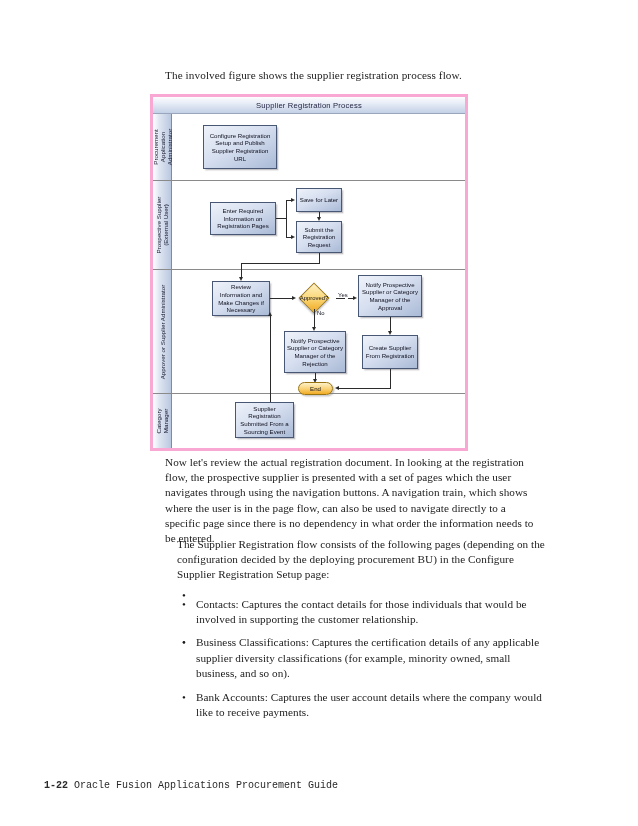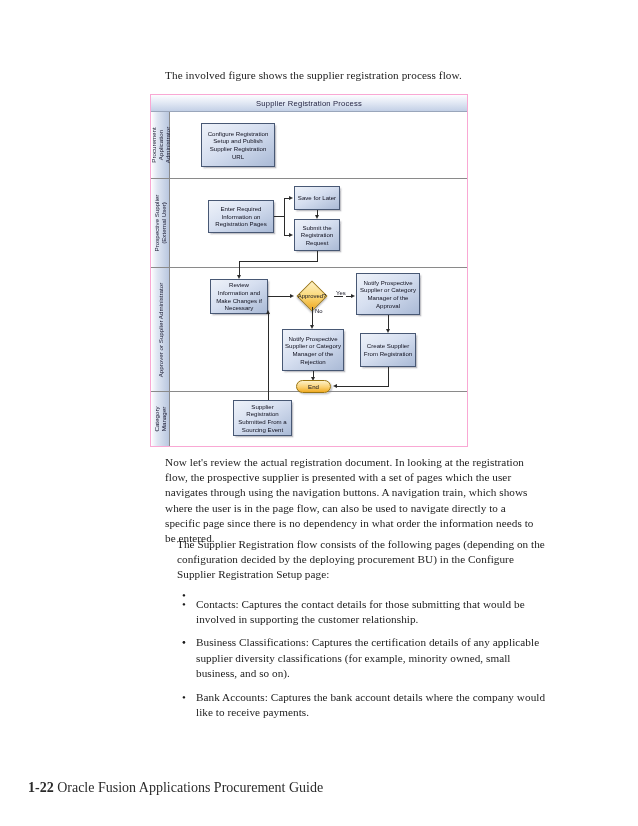--- a/index.html
+++ b/index.html
@@ -32,21 +32,21 @@
     line-height: 15px;
     letter-spacing: .1px;
   }
 
   
   .diagram {
     position: absolute;
     left: 150px;
     top: 94px;
     width: 318px;
-    border: 1px solid #f9a8d4;
+    border: 3px solid #f9a8d4;
     background: #ffffff;
     box-sizing: border-box;
   }
   .diagram-title {
     height: 17px;
     line-height: 17px;
     text-align: center;
     font-family: "Liberation Sans", "DejaVu Sans", sans-serif;
     font-size: 7.6px;
     color: #1f1f3d;
@@ -188,24 +188,24 @@
   .bullet .dot {
     position: absolute;
     left: 2px;
     top: 0px;
     font-size: 11px;
   }
 
   
   .footer {
     position: absolute;
-    left: 28px;
+    left: 44px;
     top: 780px;
-    font-family: Liberation Serif, serif;
-    font-size: 14px;
+    font-family: Liberation Mono, monospace;
+    font-size: 10px;
     color: #2a2a2a;
   }
   .footer b { font-weight: bold; }
 </style>
 </head>
 <body>
 
 <div class="page">
 
   <div class="intro">The involved figure shows the supplier registration process flow.</div>
@@ -342,32 +342,32 @@
 
   <div class="para" style="top:455px;">Now let's review the actual registration document. In looking at the registration flow, the prospective supplier is presented with a set of pages which the user navigates through using the navigation buttons. A navigation train, which shows where the user is in the page flow, can also be used to navigate directly to a specific page since there is no dependency in what order the information needs to be entered.</div>
   <div class="para" style="top:537px;margin-left:12px;">The Supplier Registration flow consists of the following pages (depending on the configuration decided by the deploying procurement BU) in the Configure Supplier Registration Setup page:</div>
 
   <div class="bullets" style="top:588px;">
     <div class="bullet">
       <span class="dot">•</span>
     </div>
     <div class="bullet">
       <span class="dot">•</span>
-      <span>Contacts: Captures the contact details for those submitting that would be involved in supporting the customer relationship.</span>
+      <span>Contacts: Captures the contact details for those individuals that would be involved in supporting the customer relationship.</span>
     </div>
     <div class="bullet">
       <span class="dot">•</span>
     </div>
     <div class="bullet">
       <span class="dot">•</span>
       <span>Business Classifications: Captures the certification details of any applicable supplier diversity classifications (for example, minority owned, small business, and so on).</span>
     </div>
     <div class="bullet">
       <span class="dot">•</span>
-      <span>Bank Accounts: Captures the bank account details where the company would like to receive payments.</span>
+      <span>Bank Accounts: Captures the user account details where the company would like to receive payments.</span>
     </div>
   </div>
 
   <div class="footer">
     <b>1-22</b>
     <span> Oracle Fusion Applications Procurement Guide</span>
   </div>
 
 </div>
 

